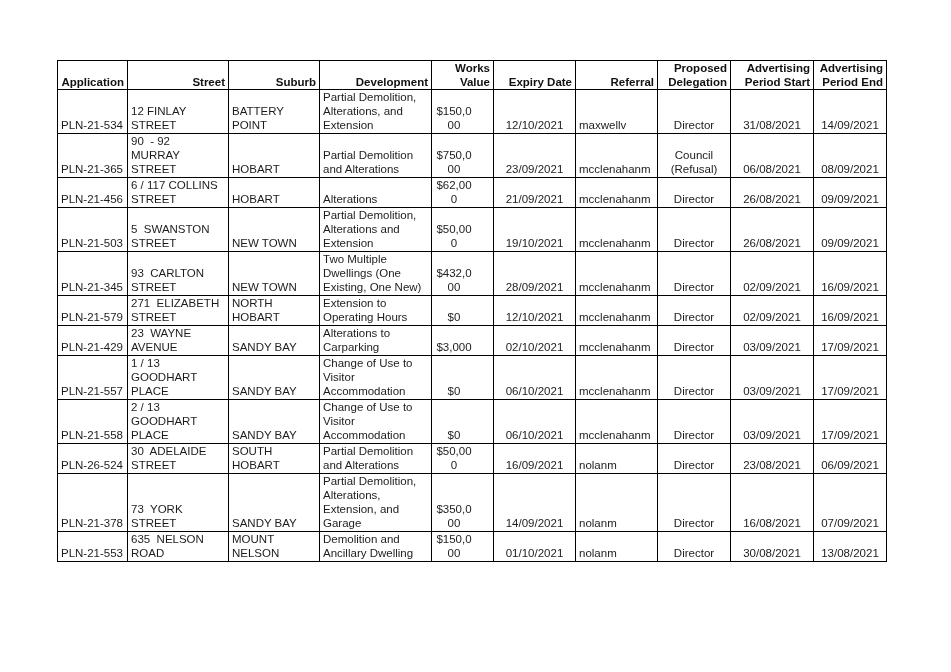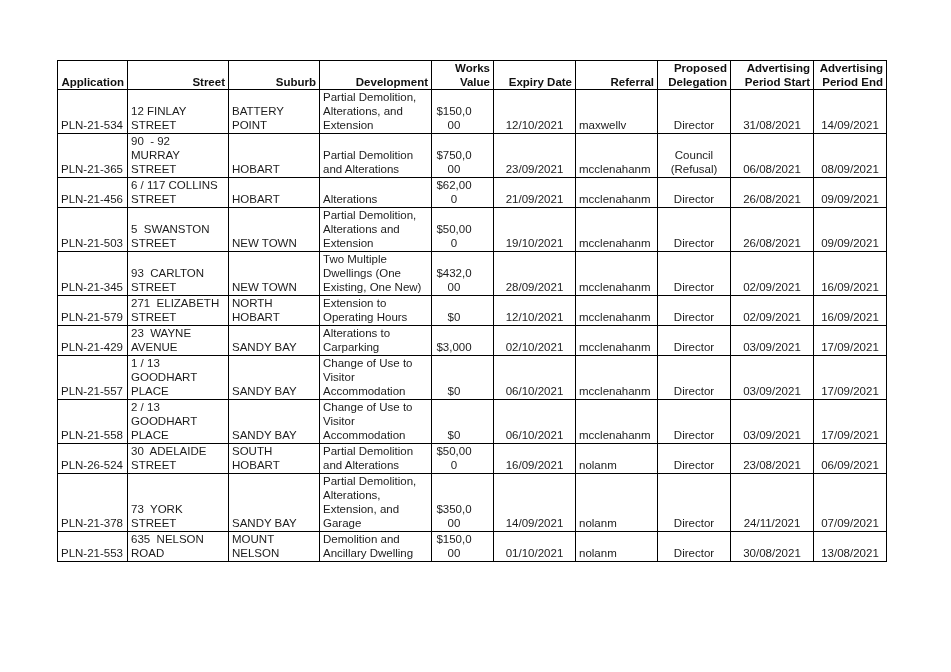--- a/index.html
+++ b/index.html
@@ -235,21 +235,21 @@
 STREET</td>
           <td class="align-left">SANDY BAY</td>
           <td class="align-left">Partial Demolition,
 Alterations,
 Extension, and
 Garage</td>
           <td class="align-right">$350,000</td>
           <td class="align-center">14/09/2021</td>
           <td class="align-left">nolanm</td>
           <td class="align-center">Director</td>
-          <td class="align-center">24/11/2021</td>
+          <td class="align-center">16/08/2021</td>
           <td class="align-center">07/09/2021</td>
         </tr>
         <tr style="height: 28px;">
           <td class="align-left">PLN-21-553</td>
           <td class="align-left">635  NELSON
 ROAD</td>
           <td class="align-left">MOUNT
 NELSON</td>
           <td class="align-left">Demolition and
 Ancillary Dwelling</td>

